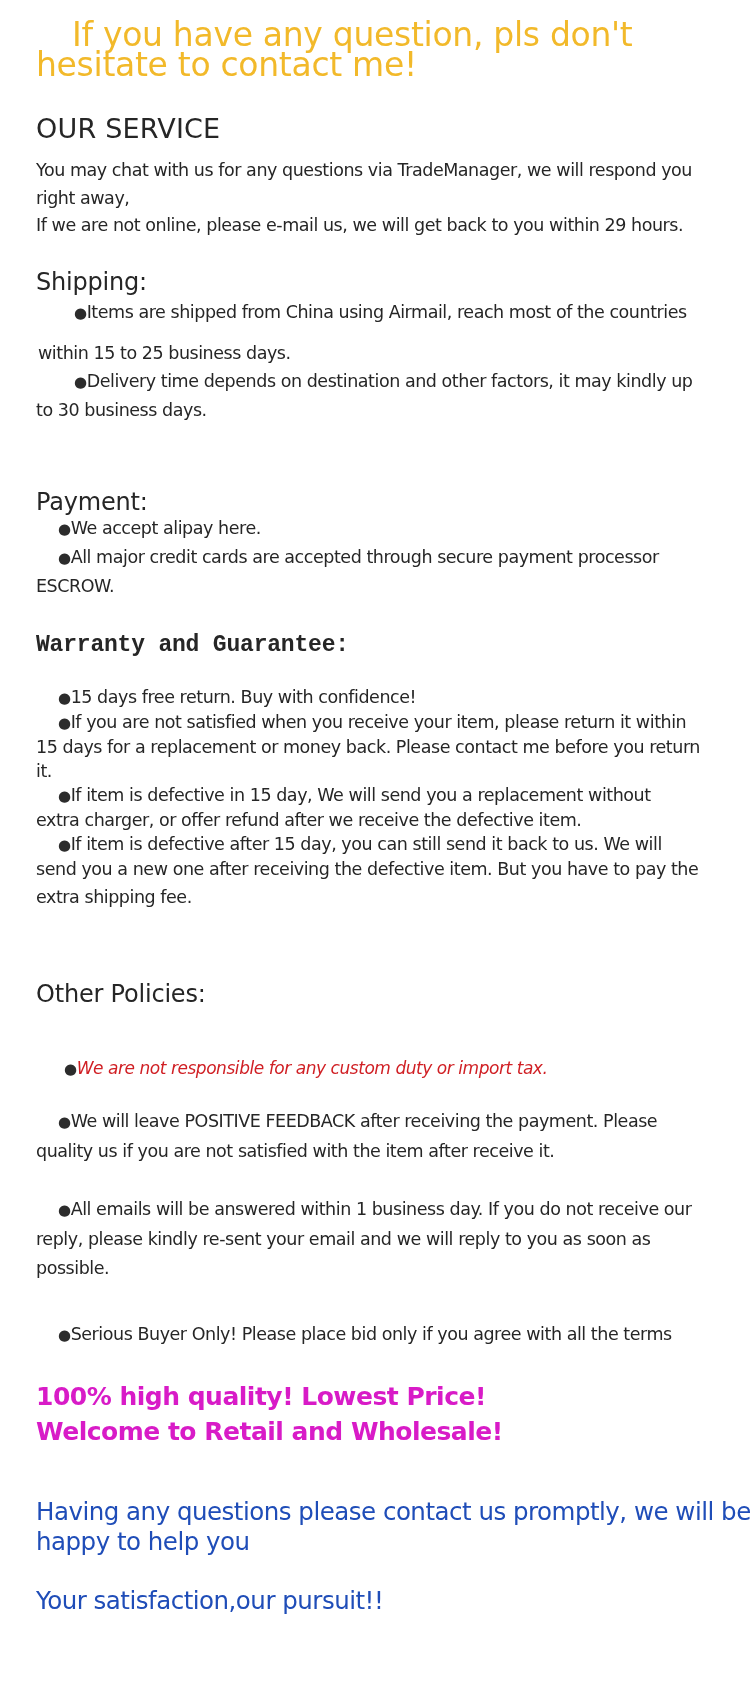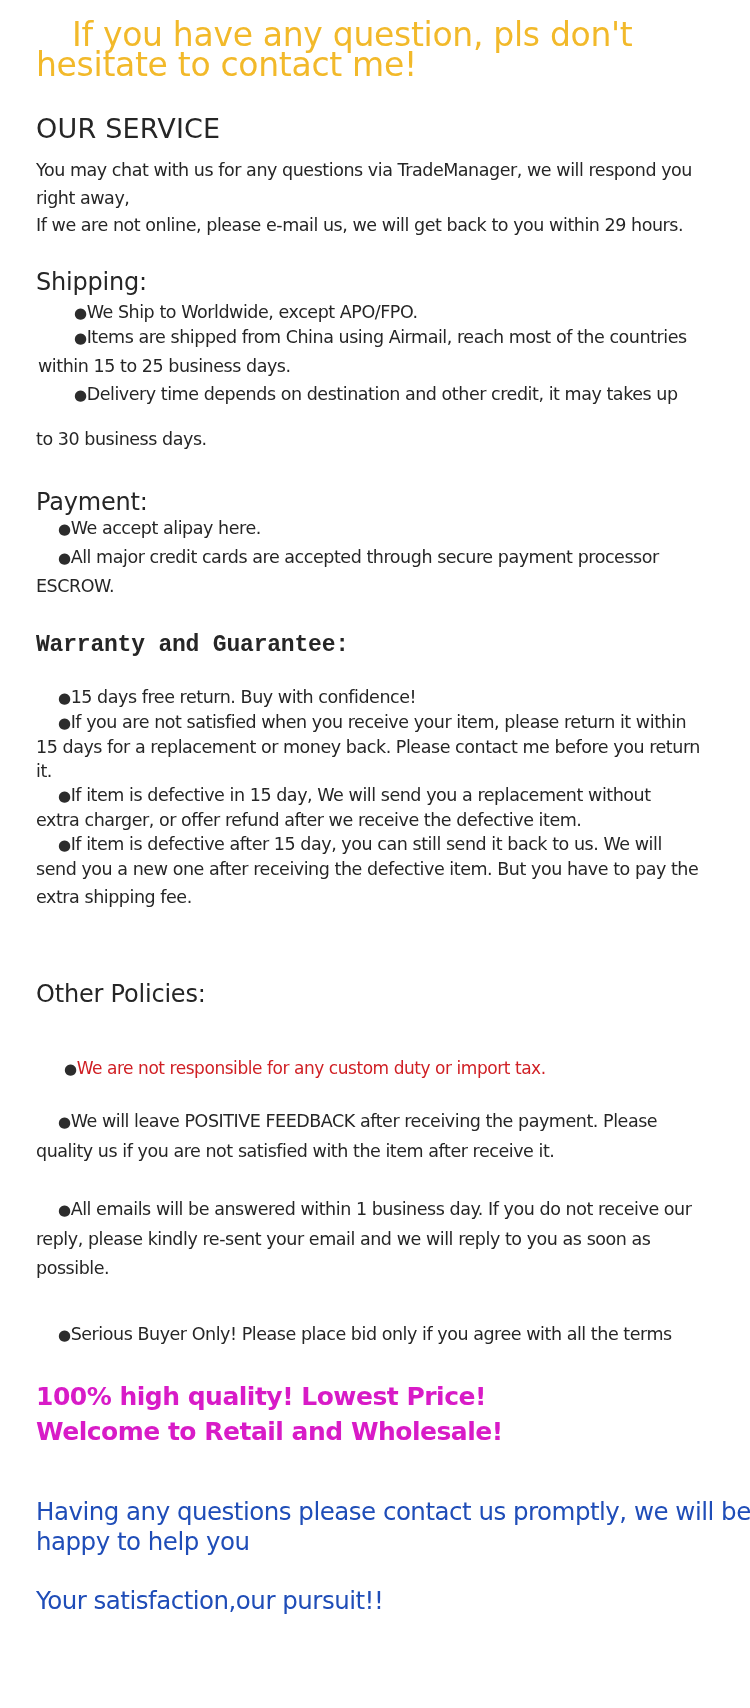--- a/index.html
+++ b/index.html
@@ -50,25 +50,24 @@
 
 <div class="h-service">OUR SERVICE</div>
 <div class="para" style="top:156px; line-height:28px;">
   <span>You may chat with us for any questions via TradeManager, we will respond you</span>
   <span>right away,</span>
   <span style="margin-top:-1px;">If we are not online, please e-mail us, we will get back to you within 29 hours.</span>
 </div>
 
 <div class="h-section light" style="top:240px; font-size:24px;">Shipping:</div>
 <div class="para" style="top:300px; line-height:24px;">
-  <span style="padding-left:38px;"><b class="dot">●</b><span style="display:inline">We Ship to Worldwide, except APO/FPO.</span></span>
   <span style="padding-left:38px;"><b class="dot">●</b><span style="display:inline">Items are shipped from China using Airmail, reach most of the countries</span></span>
-  <span style="padding-left:2px; margin-top:4px;">within 15 to 25 business days.</span>
-  <span style="padding-left:38px; margin-top:4px;"><b class="dot">●</b><span style="display:inline">Delivery time depends on destination and other credit, it may takes up</span></span>
-  <span style="margin-top:20px;">to 30 business days.</span>
+  <span style="padding-left:2px; margin-top:16px;">within 15 to 25 business days.</span>
+  <span style="padding-left:38px; margin-top:4px;"><b class="dot">●</b><span style="display:inline">Delivery time depends on destination and other factors, it may kindly up</span></span>
+  <span style="margin-top:4px;">to 30 business days.</span>
 </div>
 
 <div class="h-section light" style="top:460px; font-size:24px;">Payment:</div>
 <div class="para" style="top:514px; line-height:28px;">
   <span style="padding-left:22px;"><b class="dot">●</b><span style="display:inline">We accept alipay here.</span></span>
   <span style="padding-left:22px;"><b class="dot">●</b><span style="display:inline">All major credit cards are accepted through secure payment processor</span></span>
   <span>ESCROW.</span>
 </div>
 
 <div class="h-section" style="top:604px;font-family:Liberation Mono, monospace;">Warranty and Guarantee:</div>
@@ -78,21 +77,21 @@
   <span>15 days for a replacement or money back. Please contact me before you return</span>
   <span>it.</span>
   <span style="padding-left:22px;"><b class="dot">●</b><span style="display:inline">If item is defective in 15 day, We will send you a replacement without</span></span>
   <span>extra charger, or offer refund after we receive the defective item.</span>
   <span style="padding-left:22px;"><b class="dot">●</b><span style="display:inline">If item is defective after 15 day, you can still send it back to us. We will</span></span>
   <span>send you a new one after receiving the defective item. But you have to pay the</span>
   <span style="margin-top:4px;">extra shipping fee.</span>
 </div>
 
 <div class="h-section light" style="top:952px; font-size:24px;">Other Policies:</div>
-<div class="para" style="top:1054px; line-height:28px;">
+<div class="para" style="top:1054px; line-height:28px;font-style:italic;">
   <span style="padding-left:28px; font-size:17px;"><b class="dot">●</b><span class="red" style="display:inline">We are not responsible for any custom duty or import tax.</span></span>
 </div>
 <div class="para" style="top:1107px; line-height:29px;">
   <span style="padding-left:22px;"><b class="dot">●</b><span style="display:inline">We will leave POSITIVE FEEDBACK after receiving the payment. Please</span></span>
   <span>quality us if you are not satisfied with the item after receive it.</span>
 </div>
 <div class="para" style="top:1195px; line-height:29px;">
   <span style="padding-left:22px;"><b class="dot">●</b><span style="display:inline">All emails will be answered within 1 business day. If you do not receive our</span></span>
   <span>reply, please kindly re-sent your email and we will reply to you as soon as</span>
   <span>possible.</span>

